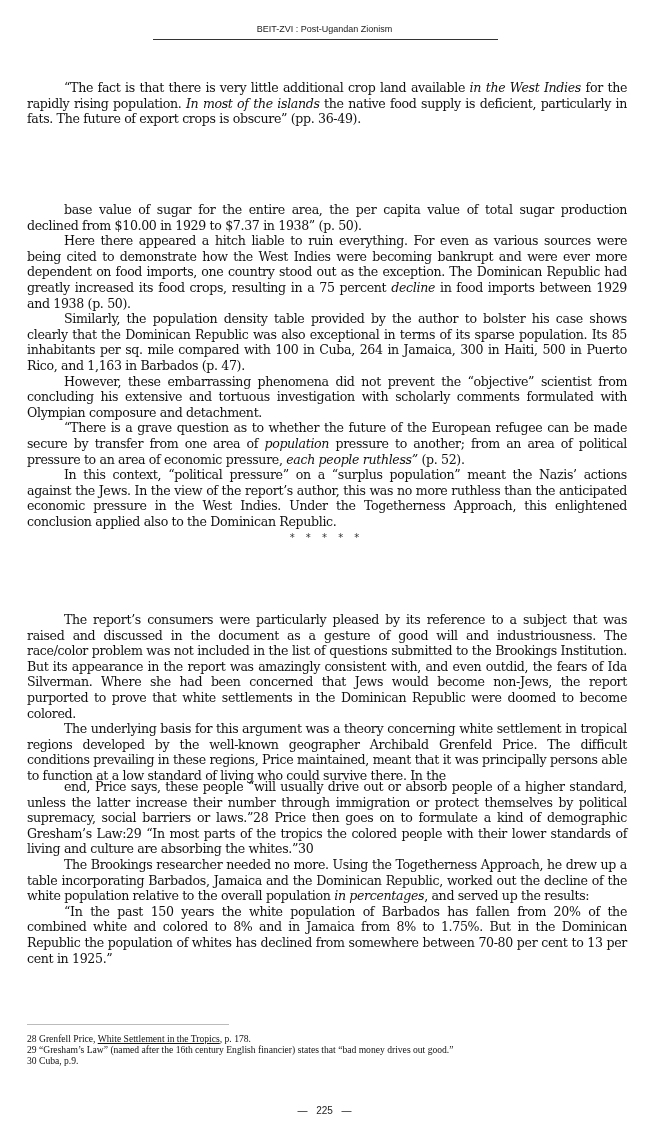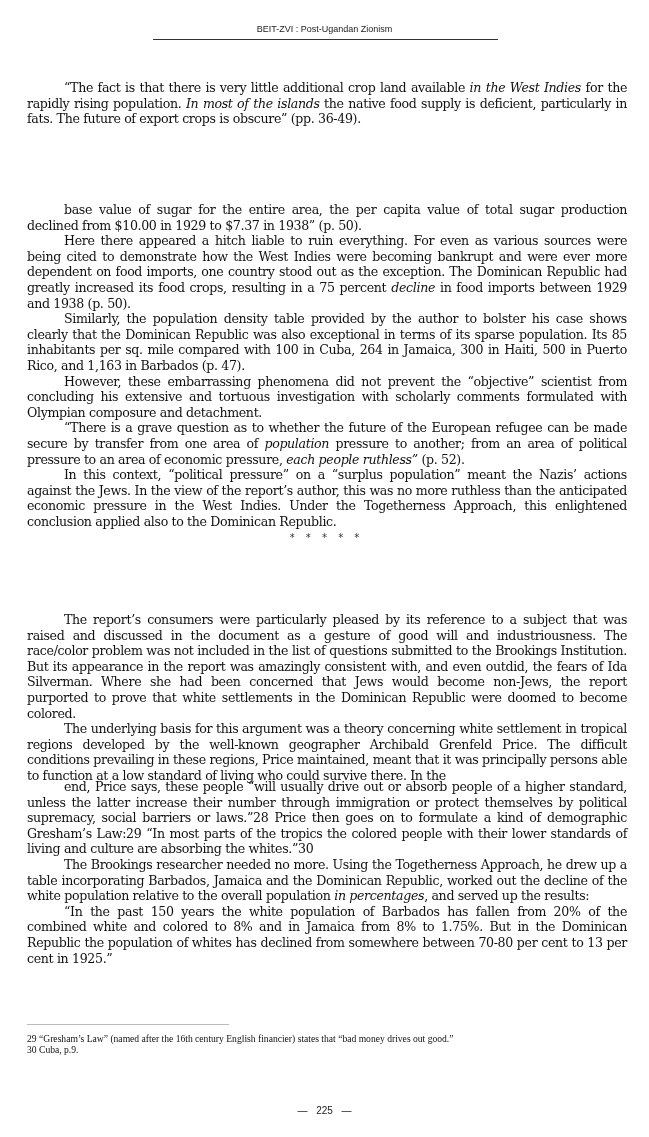--- a/index.html
+++ b/index.html
@@ -71,19 +71,20 @@
 
   <div class="body-block" style="top:779px;">
     <p>end, Price says, these people “will usually drive out or absorb people of a higher standard, unless the latter increase their number through immigration or protect themselves by political supremacy, social barriers or laws.”28 Price then goes on to formulate a kind of demographic Gresham’s Law:29 “In most parts of the tropics the colored people with their lower standards of living and culture are absorbing the whites.”30</p>
     <p><span>The Brookings researcher needed no more. Using the Togetherness Approach, he drew up a table incorporating Barbados, Jamaica and the Dominican Republic, worked out the decline of the white population relative to the overall population </span><i>in percentages</i><span>, and served up the results:</span></p>
     <p>“In the past 150 years the white population of Barbados has fallen from 20% of the combined white and colored to 8% and in Jamaica from 8% to 1.75%. But in the Dominican Republic the population of whites has declined from somewhere between 70-80 per cent to 13 per cent in 1925.”</p>
   </div>
 
   <div class="fn-rule"></div>
 
   <div class="footnotes">
+    <div><span>28</span><span> Grenfell Price, </span><u>White Settlement in the Tropics</u><span>, p. 178.</span></div>
     <div><span>29</span><span> “Gresham’s Law” (named after the 16th century English financier) states that “bad money drives out good.”</span></div>
     <div><span>30</span><span> Cuba, p.9.</span></div>
   </div>
 
   <div class="page-number">— 225 —</div>
 
 </div>
 
 </body></html>

